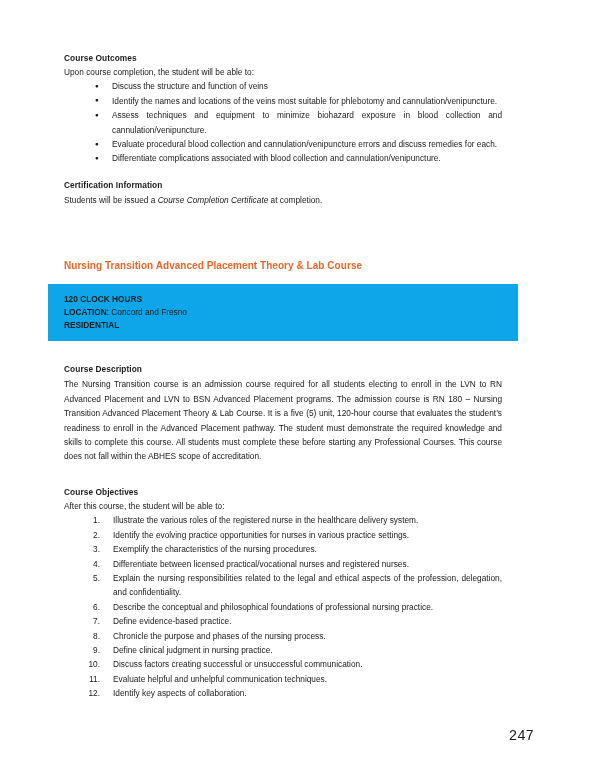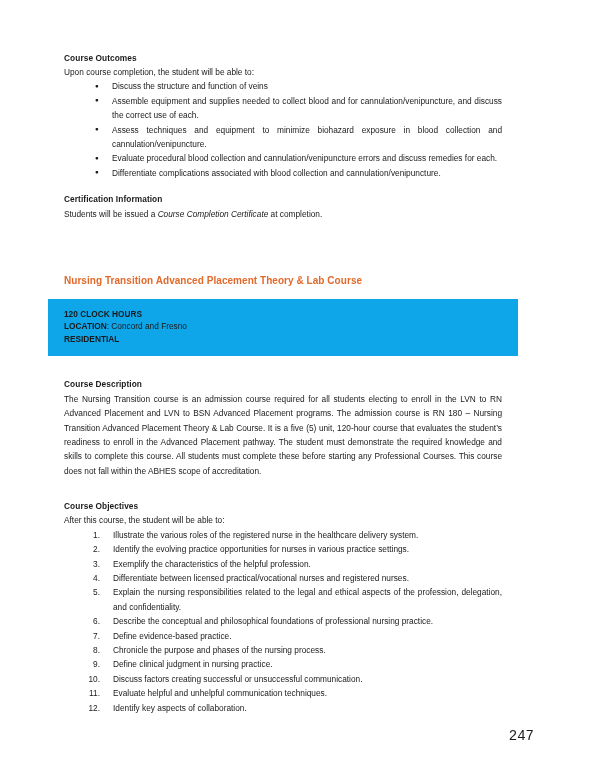--- a/index.html
+++ b/index.html
@@ -145,21 +145,21 @@
 </head>
 <body>
 
 <div class="page">
 
   <div>
     <div class="section-heading">Course Outcomes</div>
     <div class="lead">Upon course completion, the student will be able to:</div>
     <ul class="bullets">
       <li>Discuss the structure and function of veins</li>
-      <li>Assemble equipment and supplies needed to collect blood and for cannulation/venipuncture, and discuss the correct use of each.</li>
+      <li>Identify the names and locations of the veins most suitable for phlebotomy and cannulation/venipuncture.</li>
       <li>Assess techniques and equipment to minimize biohazard exposure in blood collection and cannulation/venipuncture.</li>
       <li>Evaluate procedural blood collection and cannulation/venipuncture errors and discuss remedies for each.</li>
       <li>Differentiate complications associated with blood collection and cannulation/venipuncture.</li>
     </ul>
   </div>
 
   <div class="gap-md"></div>
 
   <div>
     <div class="section-heading">Certification Information</div>
@@ -187,21 +187,21 @@
   </div>
 
   <div class="gap-xl"></div>
 
   <div>
     <div class="section-heading">Course Objectives</div>
     <div class="lead">After this course, the student will be able to:</div>
     <ol class="objectives">
       <li>Illustrate the various roles of the registered nurse in the healthcare delivery system.</li>
       <li>Identify the evolving practice opportunities for nurses in various practice settings.</li>
-      <li>Exemplify the characteristics of the helpful profession.</li>
+      <li>Exemplify the characteristics of the nursing procedures.</li>
       <li>Differentiate between licensed practical/vocational nurses and registered nurses.</li>
       <li>Explain the nursing responsibilities related to the legal and ethical aspects of the profession, delegation, and confidentiality.</li>
       <li>Describe the conceptual and philosophical foundations of professional nursing practice.</li>
       <li>Define evidence-based practice.</li>
       <li>Chronicle the purpose and phases of the nursing process.</li>
       <li>Define clinical judgment in nursing practice.</li>
       <li>Discuss factors creating successful or unsuccessful communication.</li>
       <li>Evaluate helpful and unhelpful communication techniques.</li>
       <li>Identify key aspects of collaboration.</li>
     </ol>

